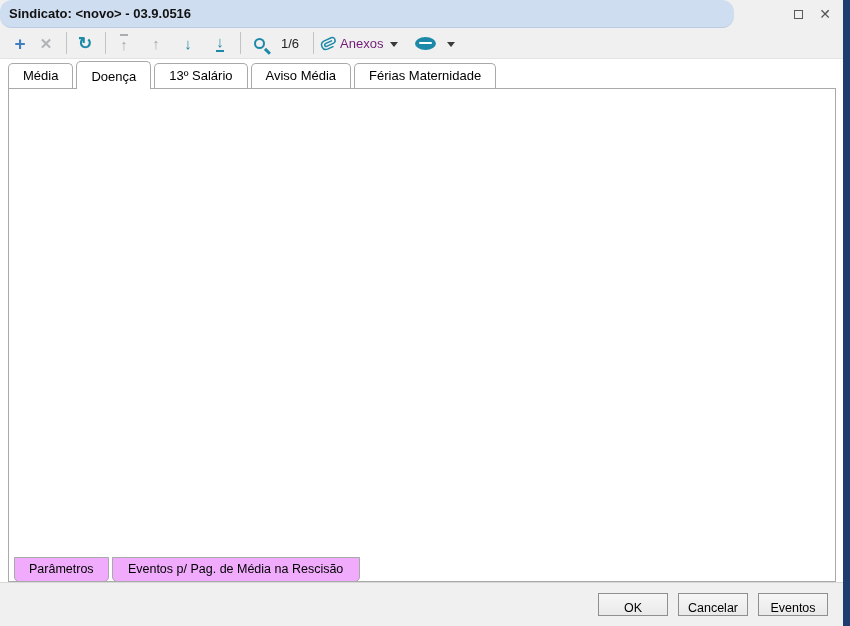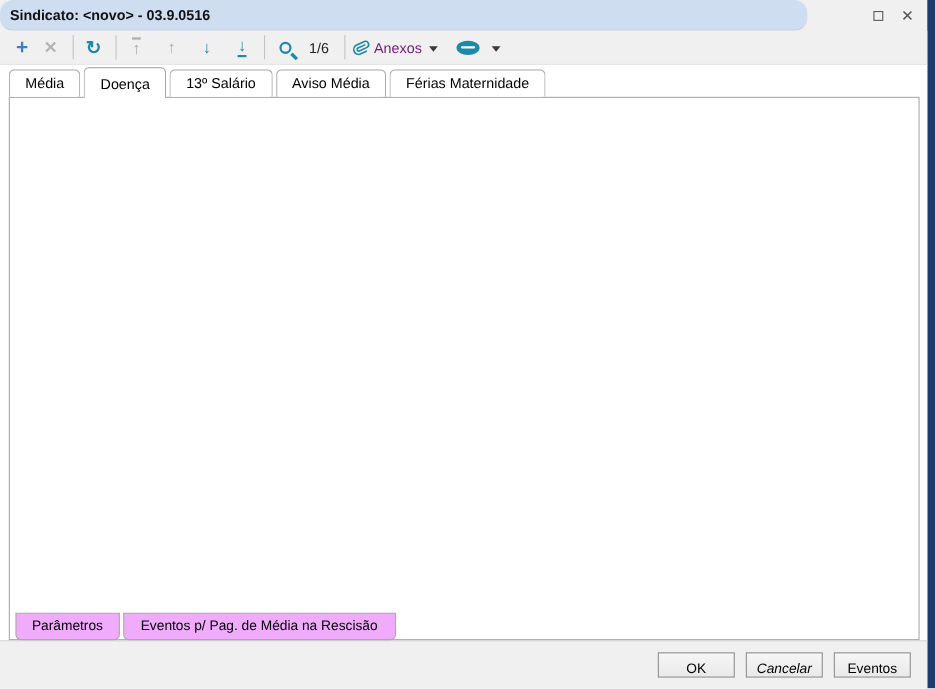--- a/index.html
+++ b/index.html
@@ -330,20 +330,20 @@
   </div>
 
   <div class="bottabs">
     <div class="btab">Parâmetros</div>
     <div class="btab wide">Eventos p/ Pag. de Média na Rescisão</div>
   </div>
 
   <div class="btn" style="left:598px;">
       <span>OK</span>
     </div>
-  <div class="btn" style="left:678px;font-style:italic;">
+  <div class="btn" style="left:678px;">
       <span>Cancelar</span>
     </div>
   <div class="btn" style="left:758px;">
       <span>Eventos</span>
     </div>
 
 </div>
 
 </body></html>

